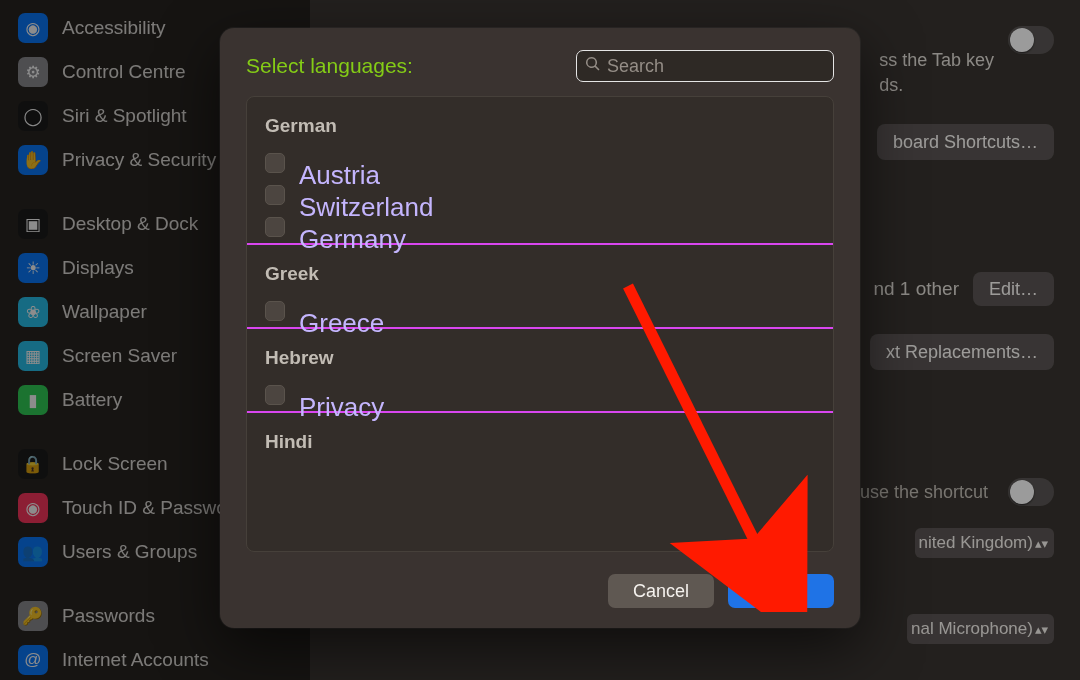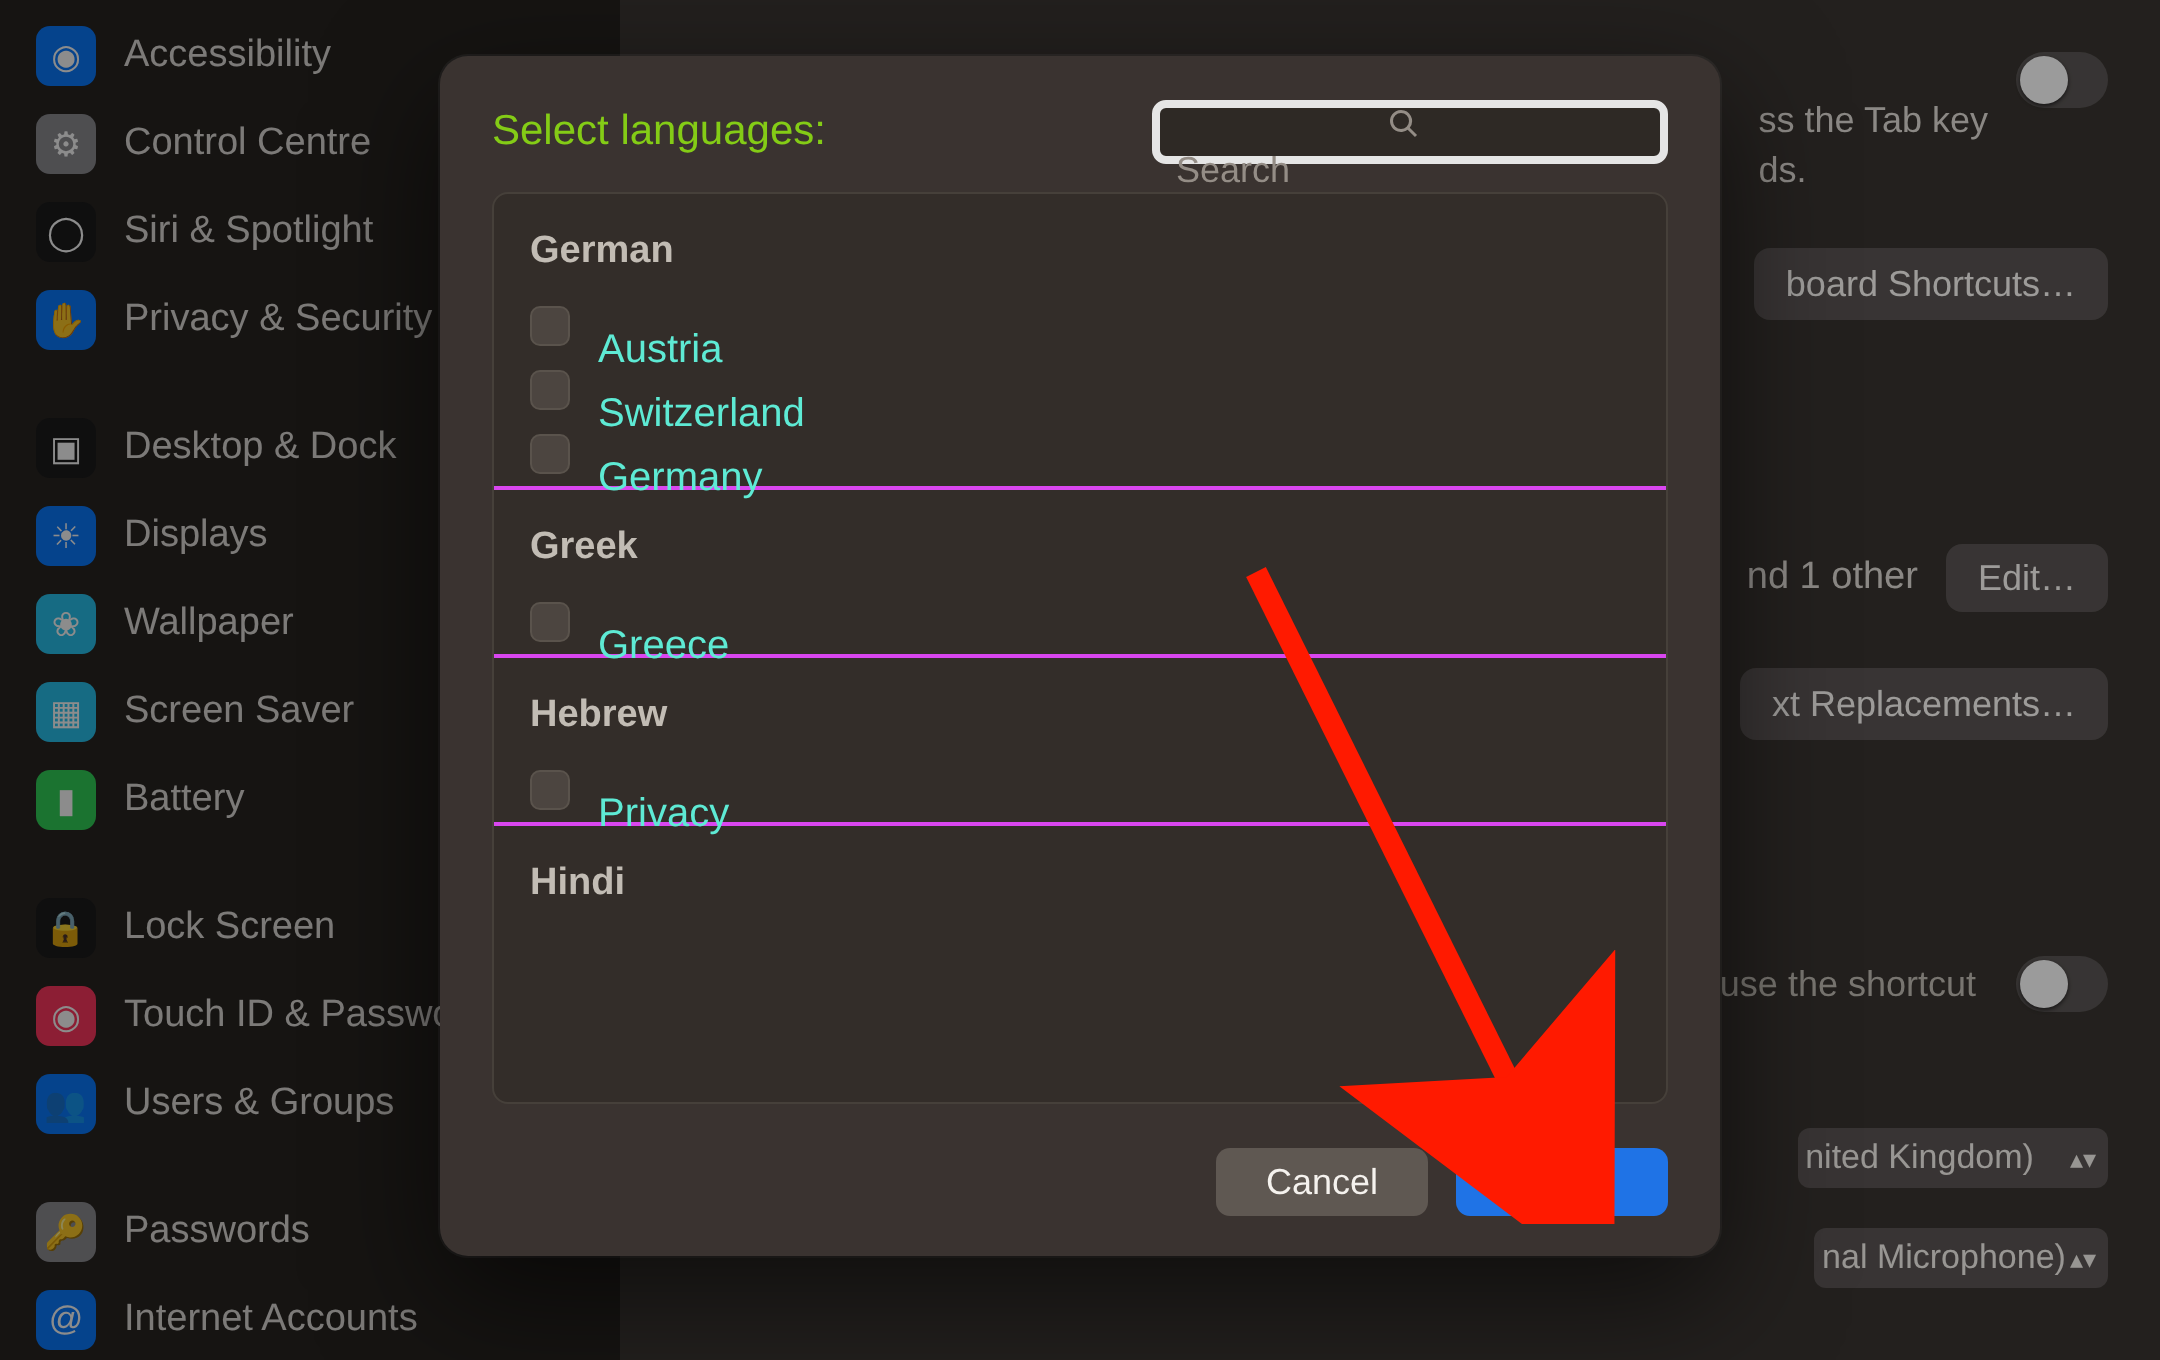--- a/index.html
+++ b/index.html
@@ -112,25 +112,24 @@
     display: flex; align-items: center; justify-content: space-between;
     margin-bottom: 14px;
   }
   .modal-title {
     font-size: 21px; color: #84cc16; font-weight: 500;
   }
   .search {
     display: flex; align-items: center;
     width: 258px; height: 32px;
     background: #2e2925;
-    border: 4px solid #e5e5e5;
+    border: 1px solid #e5e5e5;
     border-radius: 7px;
     padding: 0 8px;
     color: #948d86;
-    flex-direction: column;
   }
   .search svg { width:16px; height:16px; fill:#948d86; margin-right:6px; }
   .search input {
     border:none; background:transparent; outline:none;
     color:#e6e6e6; font-size:18px; width:100%;
   }
   .search input::placeholder { color:#948d86; }
 
   .list-container {
     flex: 1;
@@ -166,21 +165,21 @@
     height: 32px;
   }
   .lang-check {
     width:20px; height:20px;
     border-radius:5px;
     background:#4c4540;
     border:1px solid #5a534c;
     margin-right:14px;
     flex-shrink:0;
   }
-  .lang-label { font-size:20px; color:#5eead4;margin-top:24px; }
+  .lang-label { font-size:26px; color:#c4b5fd;margin-top:24px; }
 
   .modal-footer {
     display:flex; justify-content:flex-end;
     gap:14px;
     padding-top:22px;
   }
   .btn {
     height:34px;
     border-radius:7px;
     border:none;
@@ -284,21 +283,21 @@
       <span>Edit…</span>
     </button>
   </div>
   <button class="pane-btn" style="position:absolute; right:26px; top:334px;">
     <span>xt Replacements…</span>
   </button>
   <div style="position:absolute; right:26px; top:478px; display:flex; align-items:center; gap:20px;">
     <span style="font-size:18px; color:#b9b4ad;">use the shortcut</span>
     <div class="toggle"></div>
   </div>
-  <div style="position:absolute; right:26px; top:564px;gap:16px;" class="pane-select">
+  <div style="position:absolute; right:26px; top:528px;" class="pane-select">
     <span>nited Kingdom)</span>
     <span class="chev">▴▾</span>
   </div>
   <div style="position:absolute; right:26px; top:614px;" class="pane-select">
     <span>nal Microphone)</span>
     <span class="chev">▴▾</span>
   </div>
   <div class="pane-overlay"></div>
 </div>
 

